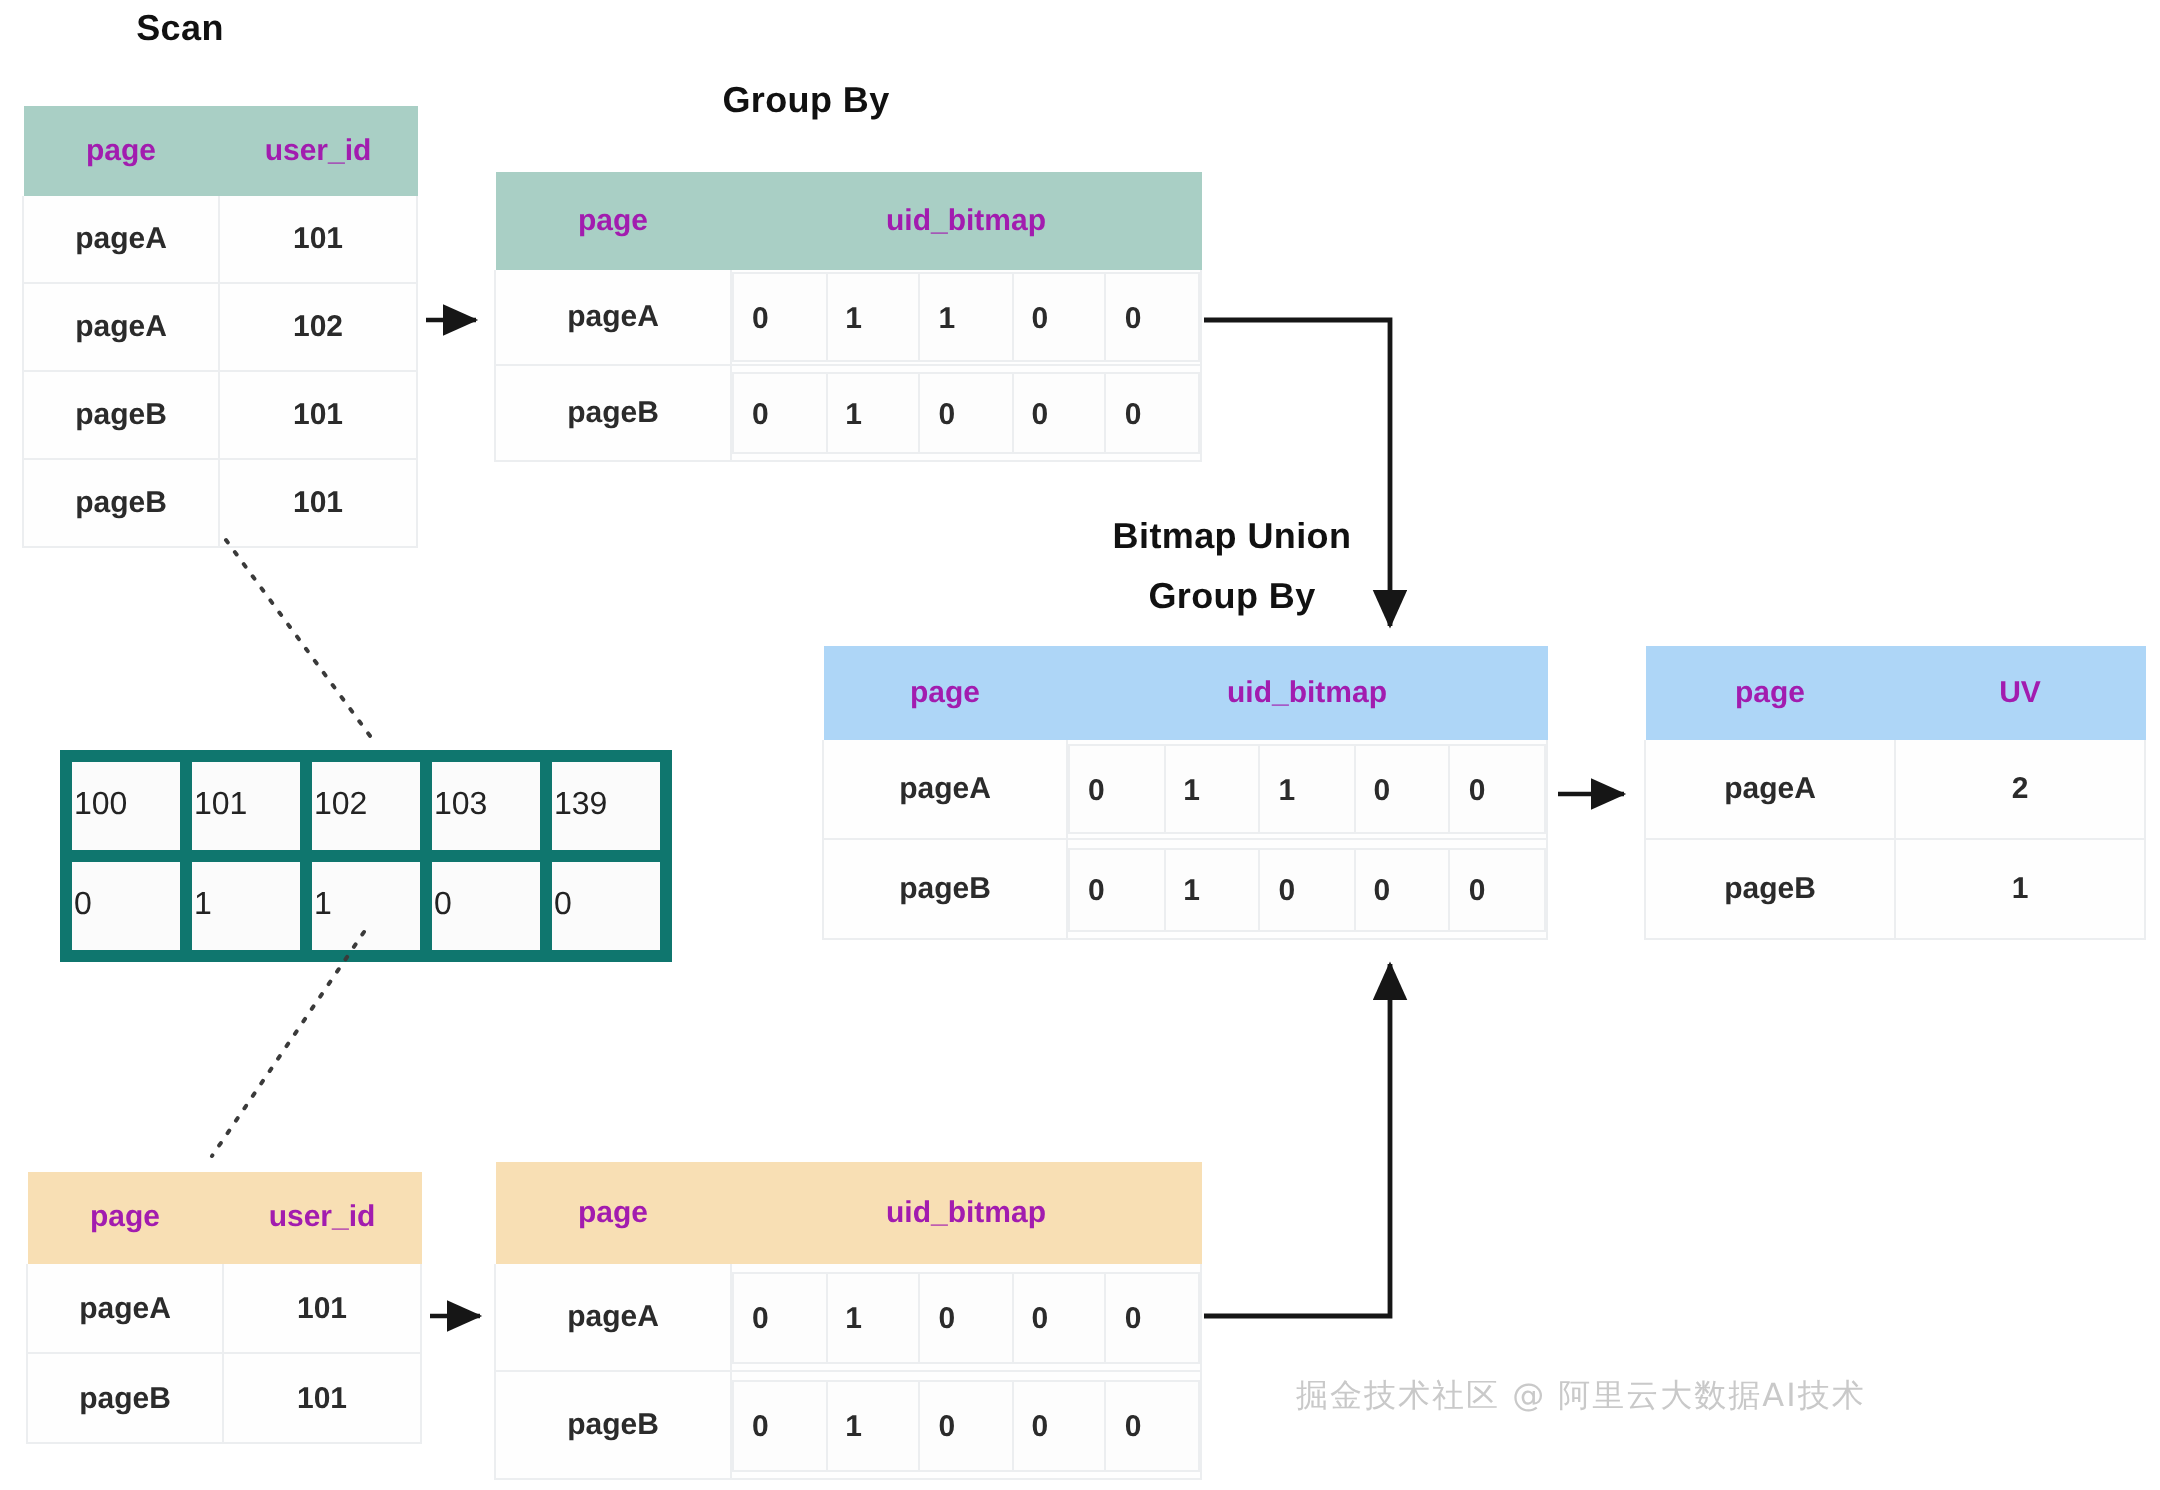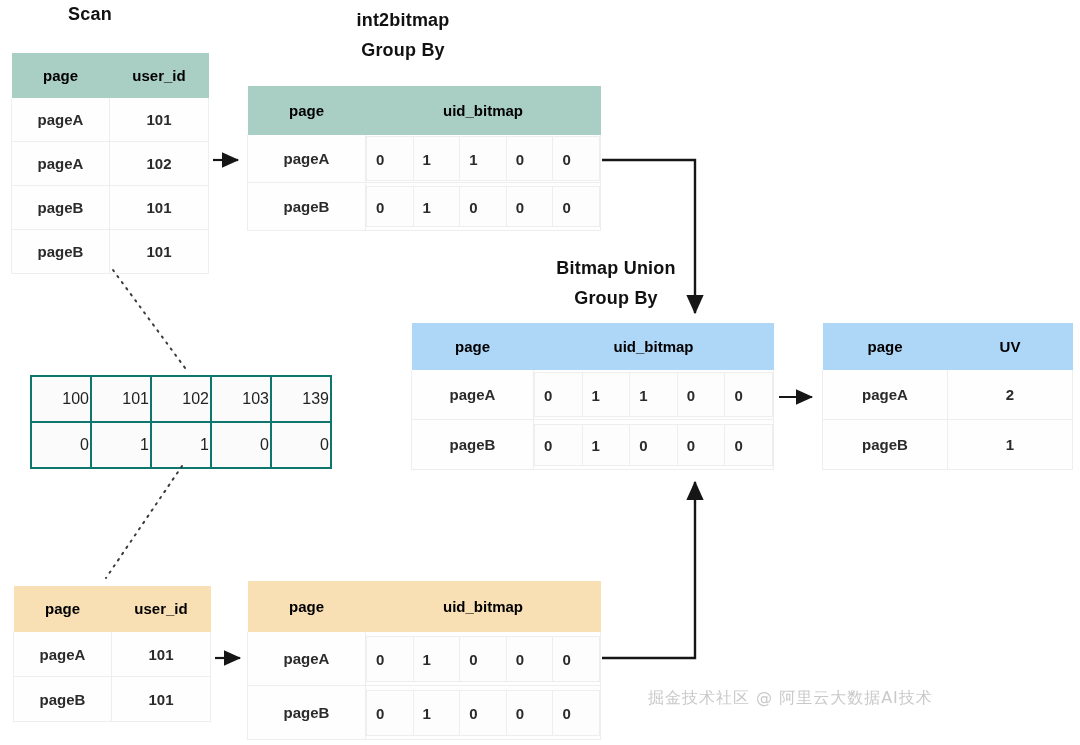--- a/index.html
+++ b/index.html
@@ -10,20 +10,21 @@
   body {
     font-family: "Liberation Sans", sans-serif;
     -webkit-font-smoothing: antialiased;
   }
   #canvas {
     position: relative;
     width: 1080px;
     height: 745px;
     background: #ffffff;
     overflow: hidden;
+    border-radius: 27px;
   }
 
   
   .title {
     position: absolute;
     font-weight: bold;
     font-size: 18px;
     color: #111111;
     letter-spacing: 0.2px;
     text-align: center;
@@ -40,21 +41,21 @@
     color: #2b2b2b;
   }
   .tbl td, .tbl th {
     border: 1px solid #eceef0;
     text-align: center;
     font-weight: bold;
     padding: 0;
   }
   .tbl th {
     font-weight: bold;
-    color: #000000;
+    color: #a21caf;
     font-size: 15px;
     border-color: transparent;
   }
   .hd-green th { background: #a9cfc5; }
   .hd-blue  th { background: #aed6f7; }
   .hd-orange th { background: #f8dfb4; }
 
   .tbl td { background: #fefefe; }
 
   
@@ -81,24 +82,24 @@
 
   
   #legend-table {
     position: absolute;
     border-collapse: collapse;
     table-layout: fixed;
     border: 1px solid #8aaedd;
     background: #fbfbfb;
   }
   #legend-table td {
-    border: 2px solid #0f766e;
+    border: 6px solid #0f766e;
     font-size: 16px;
     color: #232323;
-    text-align: right;
+    text-align: left;
     height: 42px;
     background: #fbfbfb;
   }
 
   
   #watermark {
     position: absolute;
     font-size: 16px;
     color: #c9c9c9;
     white-space: nowrap;
@@ -113,21 +114,20 @@
     pointer-events: none;
   }
 </style>
 </head>
 <body>
 
 <div id="canvas">
 
   <div class="title" style="left:40px; top:4px; width:100px;">Scan</div>
 
-  <div class="title" style="left:303px; top:10px; width:200px;">int2bitmap</div>
   <div class="title" style="left:303px; top:40px; width:200px;">Group By</div>
 
   <div class="title" style="left:516px; top:258px; width:200px;">Bitmap Union</div>
   <div class="title" style="left:516px; top:288px; width:200px;">Group By</div>
 
 
   <table class="tbl hd-green" id="scan-top" style="left:11px; top:52px; width:197px;">
     <colgroup>
         <col style="width:98px">
         <col style="width:99px">

